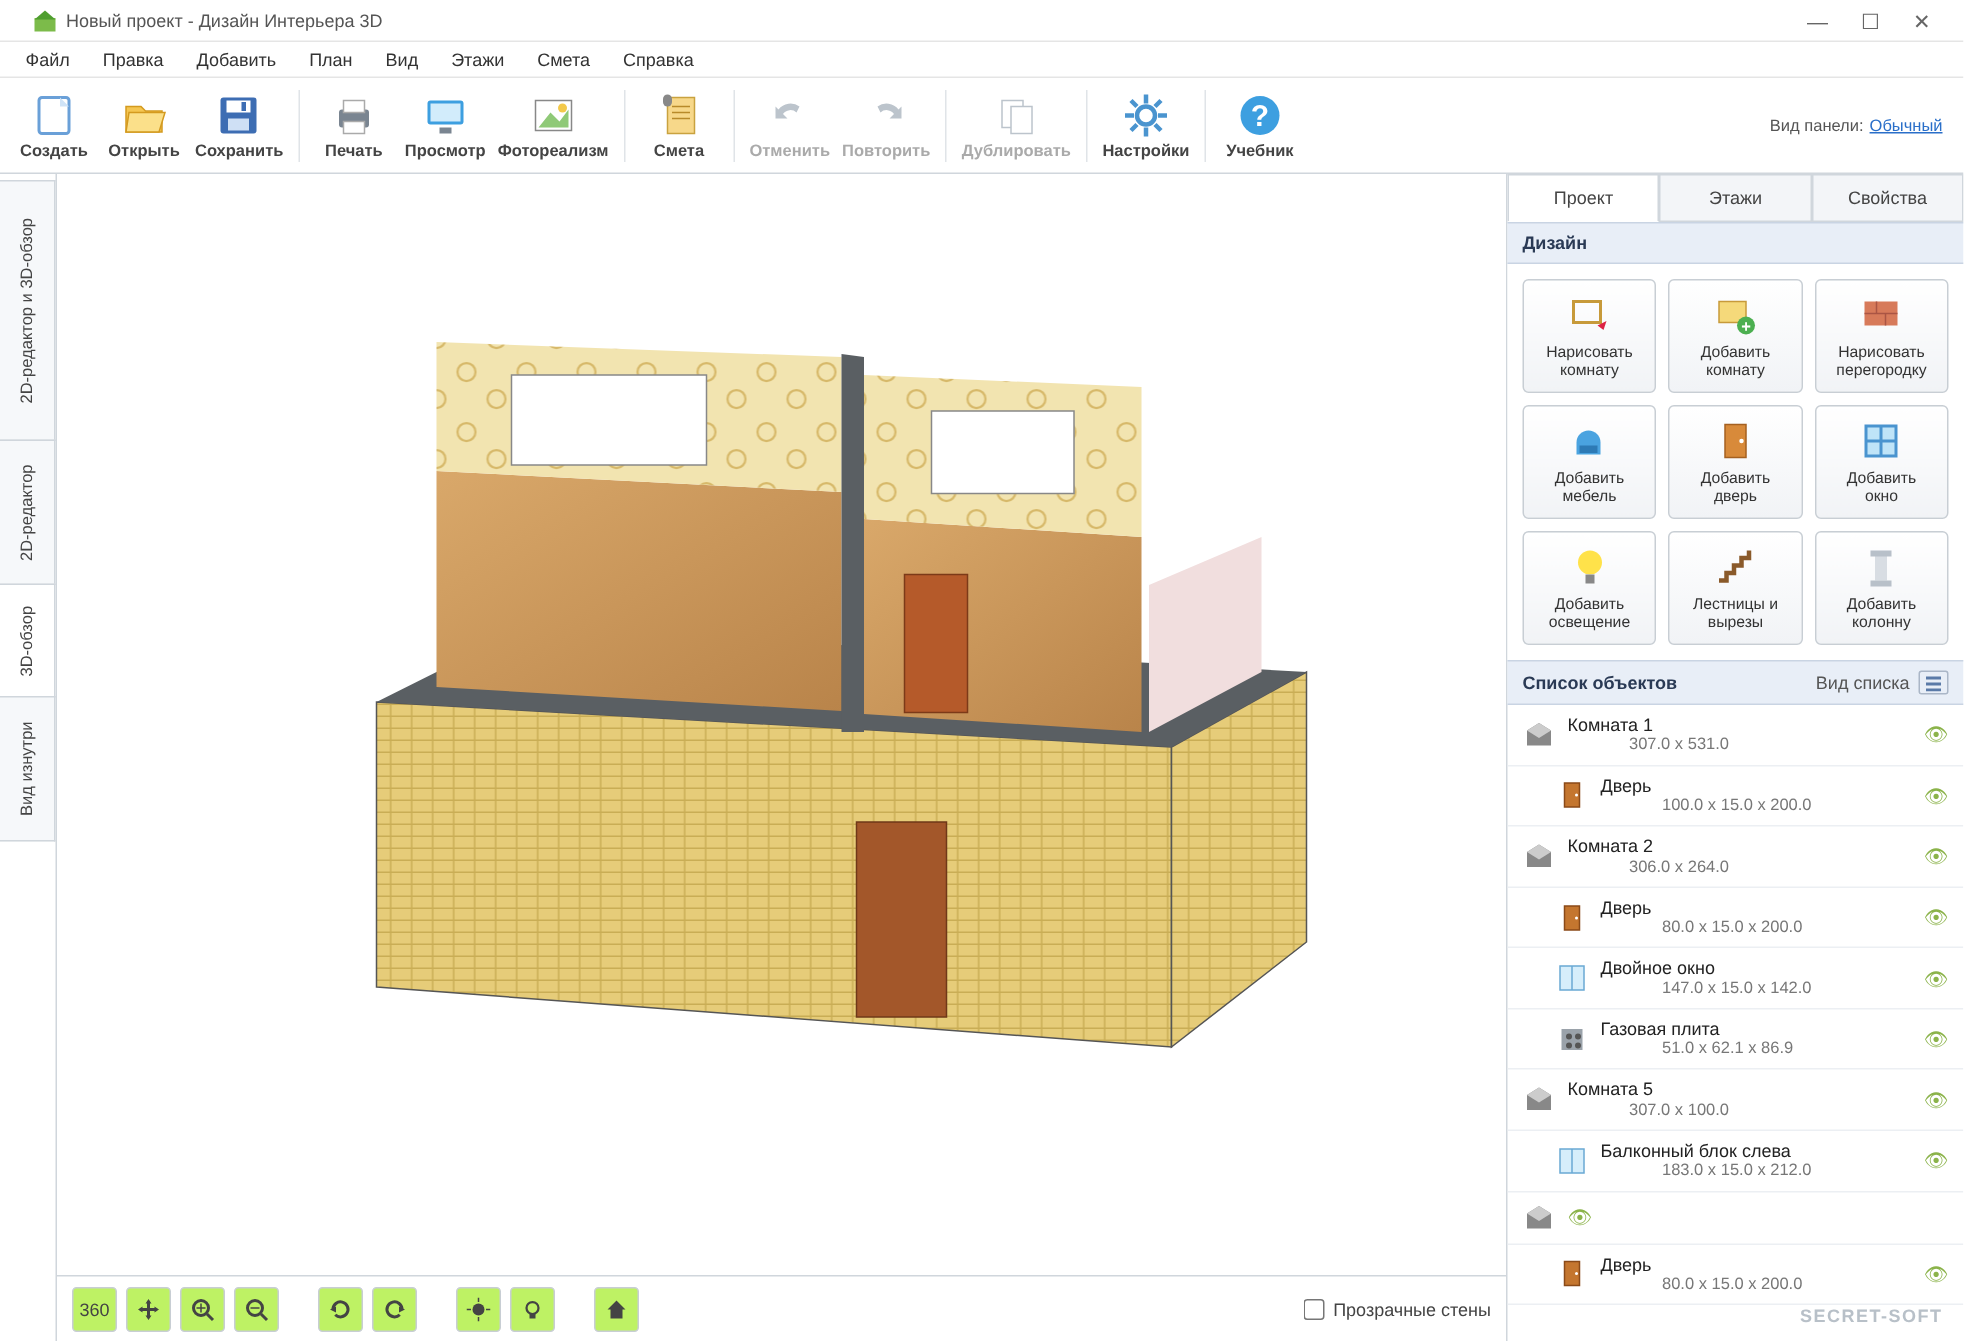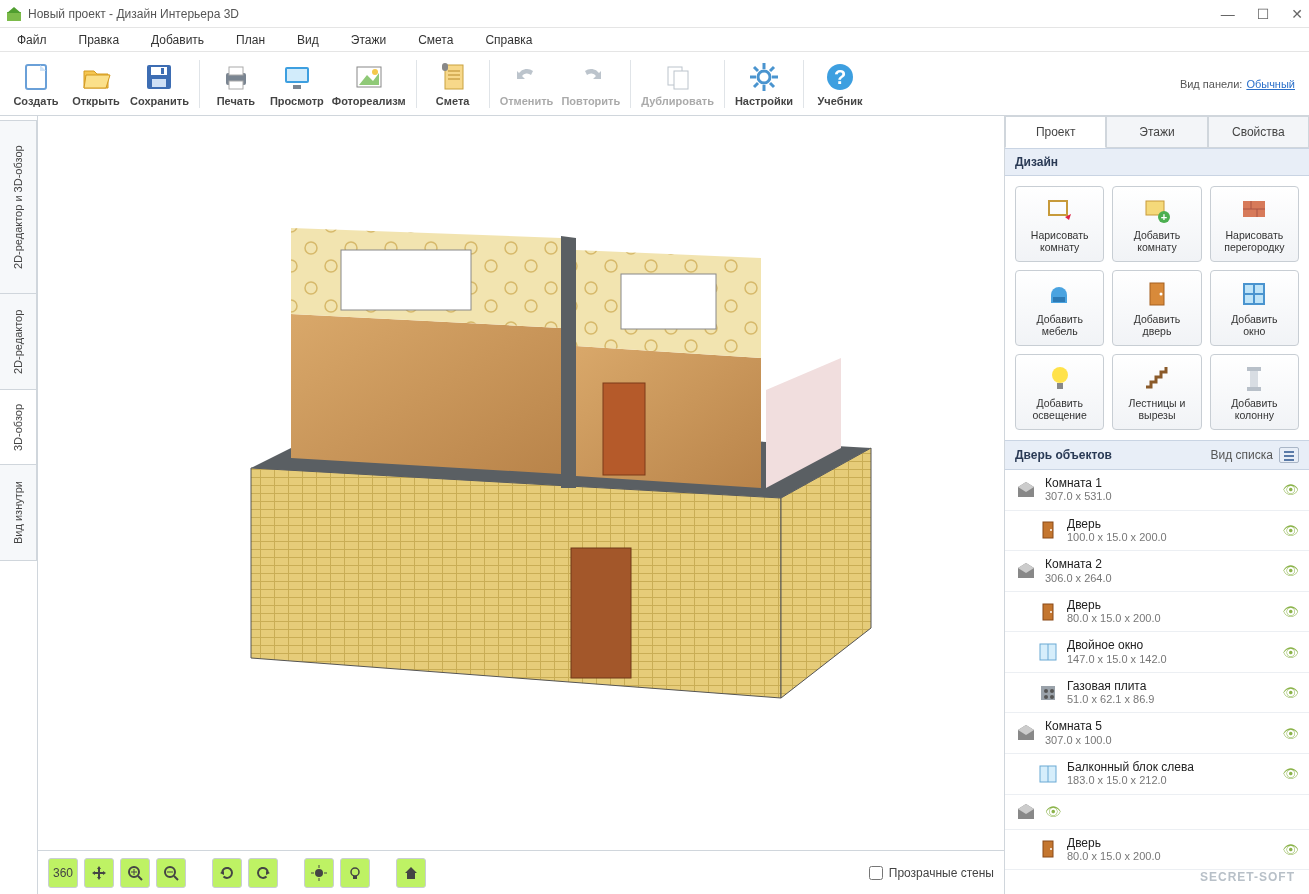--- a/index.html
+++ b/index.html
@@ -1,22 +1,22 @@
 <!DOCTYPE html>
 <html><head>
 <meta charset="utf-8">
 <style>
 * { box-sizing: border-box; margin: 0; padding: 0; font-family: "Segoe UI", Tahoma, sans-serif; }
 body { width: 1309px; height: 894px; background: #fff; font-size: 12px; color: #333; overflow: hidden; position: relative; }
-.titlebar { height: 28px; display: flex; align-items: center; padding: 0 6px; border-bottom: 1px solid #e5e5e5; }
+.titlebar { height: 28px; display: flex; align-items: center; padding: 0 22px; border-bottom: 1px solid #e5e5e5; }
 .titlebar .app-icon { width:16px; height:16px; margin-right:6px; display:inline-flex; align-items:center; justify-content:center; }
 .titlebar .title { flex: 1; font-size: 12px; color: #555; }
 .titlebar .win-controls { display: flex; gap: 22px; color: #666; }
 .win-controls span { cursor: default; font-size: 14px; }
-.menubar { height: 24px; display: flex; align-items: center; padding: 0 8px; gap: 14px; border-bottom: 1px solid #e5e5e5; }
+.menubar { height: 24px; display: flex; align-items: center; padding: 0 8px; gap: 4px; border-bottom: 1px solid #e5e5e5; }
 .menubar .mitem { padding: 3px 9px; color: #333; cursor: default; }
 .toolbar { height: 64px; display: flex; align-items: center; padding: 0 6px; border-bottom: 1px solid #d0d6dc; }
 .toolbar .tbtn { display: flex; flex-direction: column; align-items: center; justify-content: center; min-width: 60px; height: 60px; gap: 2px; cursor: default; padding:0 4px; }
 .toolbar .tbtn .ticon { width: 32px; height: 32px; display:flex; align-items:center; justify-content:center; }
 .toolbar .tbtn .tlabel { font-size: 11px; color: #444; font-weight: bold; }
 .toolbar .tbtn.disabled .tlabel { color: #aaa; }
 .toolbar .sep { width: 1px; height: 48px; background: #e0e4e8; margin: 0 6px; }
 .toolbar .right { margin-left: auto; display:flex; align-items:flex-start; gap:4px; padding-right:8px; font-size:11px; color:#555;}
 .toolbar .right a { color:#2a6fc9; text-decoration: underline; cursor:pointer;}
 .main { display: flex; height: calc(894px - 28px - 24px - 64px); }
@@ -40,21 +40,21 @@
 .design-grid { display:grid; grid-template-columns: repeat(3, 1fr); gap:8px; padding:10px; background:#fff; }
 .dg-btn { border:1px solid #c8ced4; border-radius:4px; background:linear-gradient(#ffffff,#f1f3f6); height:76px; display:flex; flex-direction:column; align-items:center; justify-content:center; gap:4px; cursor:default; }
 .dg-btn .dg-icon { width:30px; height:30px; display:flex; align-items:center; justify-content:center; }
 .dg-btn .dg-label { font-size:10.5px; text-align:center; color:#333; line-height:1.15; }
 .object-list { flex:1; overflow-y:auto; border-top:none; }
 .obj-item { display:flex; align-items:center; gap:8px; padding:6px 10px; border-bottom:1px solid #eceff3; cursor:default; }
 .obj-item.indent1 { padding-left:32px; }
 .obj-item .icon-slot { width:22px; height:22px; display:flex; align-items:center; justify-content:center; flex-shrink:0; }
 .obj-item .txt { display:flex; flex-direction:column; line-height:1.2; flex:1; }
 .obj-item .name { font-size:12px; color:#222; }
-.obj-item .dims { font-size:11px; color:#777; }
+.obj-item .dims { font-size:11px; color:#777;margin-left:41px; }
 .obj-item .eye { color:#8bb34a; font-size:13px; }
 .watermark { position:absolute; right:14px; bottom:10px; font-size:12px; letter-spacing:1px; color:#b8c0c8; font-weight:bold;margin-top:18px; }
 svg { display:block; }
 </style>
 </head>
 <body>
 
 <div class="titlebar">
   <span class="app-icon">
     <svg width="16" height="16">
@@ -426,21 +426,21 @@
             <svg width="30" height="30">
               <rect x="11" y="6" width="8" height="18" fill="#d8dde3"></rect>
               <rect x="8" y="4" width="14" height="4" fill="#b8c0c9"></rect>
               <rect x="8" y="24" width="14" height="4" fill="#b8c0c9"></rect>
             </svg>
           </div>
           <div class="dg-label">Добавить<br>колонну</div>
         </div>
       </div>
     <div class="section-hdr">
-      <span>Дверь объектов</span>
+      <span>Список объектов</span>
       <span class="hdr-right">
         <span>Вид списка</span>
         <span style="border:1px solid #aab6c7;padding:1px 3px;border-radius:2px;">
           <svg width="12" height="12">
               <rect x="1" y="2" width="10" height="2" fill="#5a7aa8"></rect>
               <rect x="1" y="6" width="10" height="2" fill="#5a7aa8"></rect>
               <rect x="1" y="10" width="10" height="2" fill="#5a7aa8"></rect>
             </svg>
         </span>
       </span>

